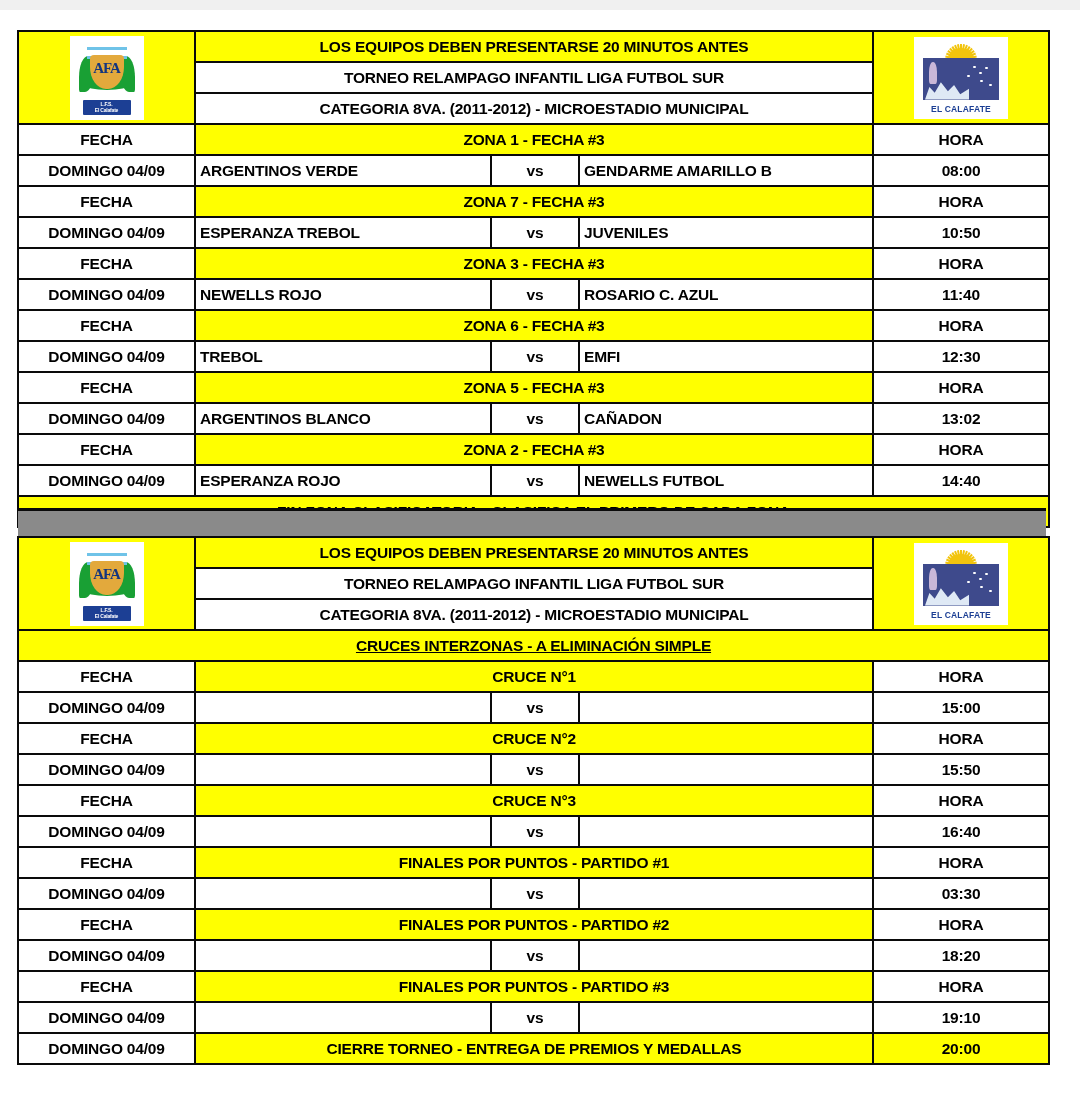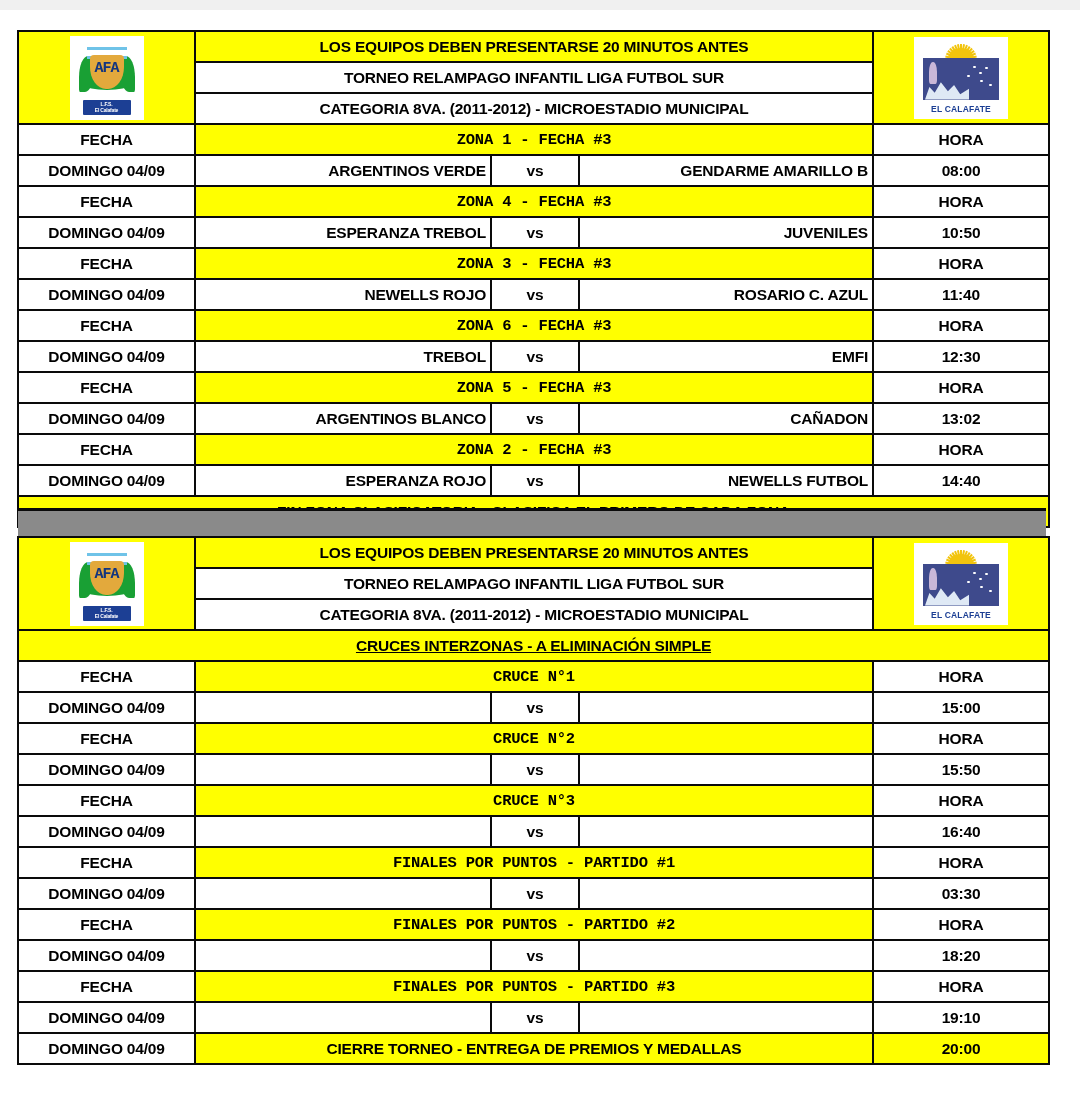--- a/index.html
+++ b/index.html
@@ -29,21 +29,21 @@
     font-weight: bold;
     color: #000000;
     letter-spacing: -0.2px;
     white-space: nowrap;
     overflow: hidden;
     background: #ffffff;
     vertical-align: middle;
   }
   .yellow { background: #ffff00 !important; }
   .ctr { text-align: center; }
-  .lft { text-align: right; border-radius: 14px; }
+  .lft { text-align: left; border-radius: 14px; }
 
   
   col.c-fecha { width: 177px; }
   col.c-team1 { width: 296px; }
   col.c-vs    { width: 88px; }
   col.c-team2 { width: 294px; }
   col.c-hora  { width: 176px; }
 
   
   .logo-cell {
@@ -52,21 +52,21 @@
     padding: 0 !important;
     height: 92px;
     text-align: center;
     vertical-align: middle;
   }
   .hdr-banner { height: 26px; font-size: 15.5px; }
   .hdr-title  { height: 33px; font-size: 21.5px; letter-spacing: -0.3px; }
   .hdr-sub    { height: 31px; font-size: 17.5px; letter-spacing: -0.3px; }
 
   .vs-txt { font-size: 14px; }
-  .sect-txt { font-size: 15.5px; font-family: Liberation Mono, monospace; }
+  .sect-txt { font-size: 15.5px; }
   .fullband { font-size: 15.5px; text-decoration: underline; }
   .cierre { font-size: 21px; letter-spacing: -0.2px; }
 
   
   .afa-wrap {
     display: inline-block;
     width: 74px; height: 84px;
     background: #ffffff;
     position: relative;
     vertical-align: middle;
@@ -75,21 +75,21 @@
   .afa-stripes i { display: block; height: 3px; margin-bottom: 1.6px; background: #6fc3e8; }
   .afa-stripes i.w { background: #ffffff; }
   .afa-shield {
     position: absolute; left: 20px; top: 19px; width: 34px; height: 34px;
     background: #e3a93c;
     border-radius: 4px 4px 16px 16px / 4px 4px 22px 22px;
   }
   .afa-letters {
     position: absolute; left: 20px; top: 24px; width: 34px;
     text-align: center; font-size: 15px; font-weight: bold;
-    color: #13357f; font-family: Liberation Mono, monospace; letter-spacing: -1px;
+    color: #13357f; font-family: Liberation Serif, serif; letter-spacing: -1px;
   }
   .laurel { position: absolute; top: 20px; width: 15px; height: 36px; background: #19a034;
             border-radius: 60% 10% 60% 10%; }
   .laurel.l { left: 9px; }
   .laurel.r { right: 9px; border-radius: 10% 60% 10% 60%; }
   .laurel2 { position: absolute; top: 44px; width: 44px; height: 10px; left: 15px;
              background: #19a034; border-radius: 0 0 50% 50%; }
   .afa-label {
     position: absolute; left: 13px; bottom: 5px; width: 48px; height: 14px;
     background: #1c3f94; border-radius: 1px;
@@ -203,21 +203,21 @@
         </tr>
         <tr>
           <td class="ctr">DOMINGO 04/09</td>
           <td class="lft">ARGENTINOS VERDE</td>
           <td class="ctr vs-txt">vs</td>
           <td class="lft">GENDARME AMARILLO B</td>
           <td class="ctr">08:00</td>
         </tr>
         <tr>
           <td class="ctr">FECHA</td>
-          <td class="yellow ctr sect-txt" colspan="3">ZONA 4 - FECHA #3</td>
+          <td class="yellow ctr sect-txt" colspan="3">ZONA 7 - FECHA #3</td>
           <td class="ctr">HORA</td>
         </tr>
         <tr>
           <td class="ctr">DOMINGO 04/09</td>
           <td class="lft">ESPERANZA TREBOL</td>
           <td class="ctr vs-txt">vs</td>
           <td class="lft">JUVENILES</td>
           <td class="ctr">10:50</td>
         </tr>
         <tr>

